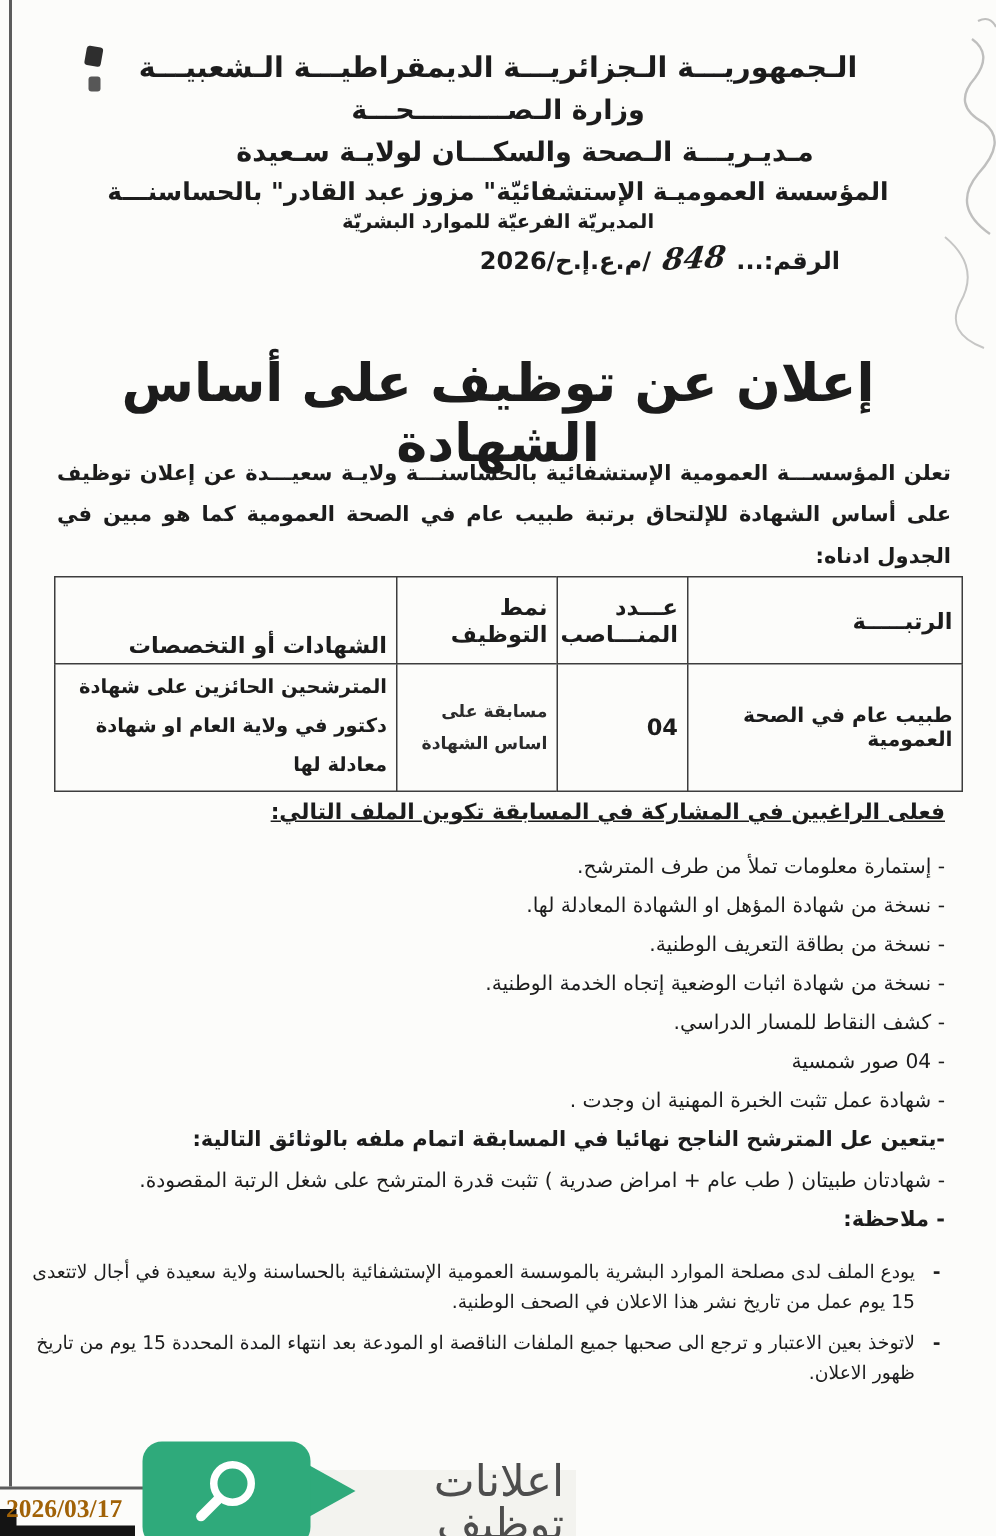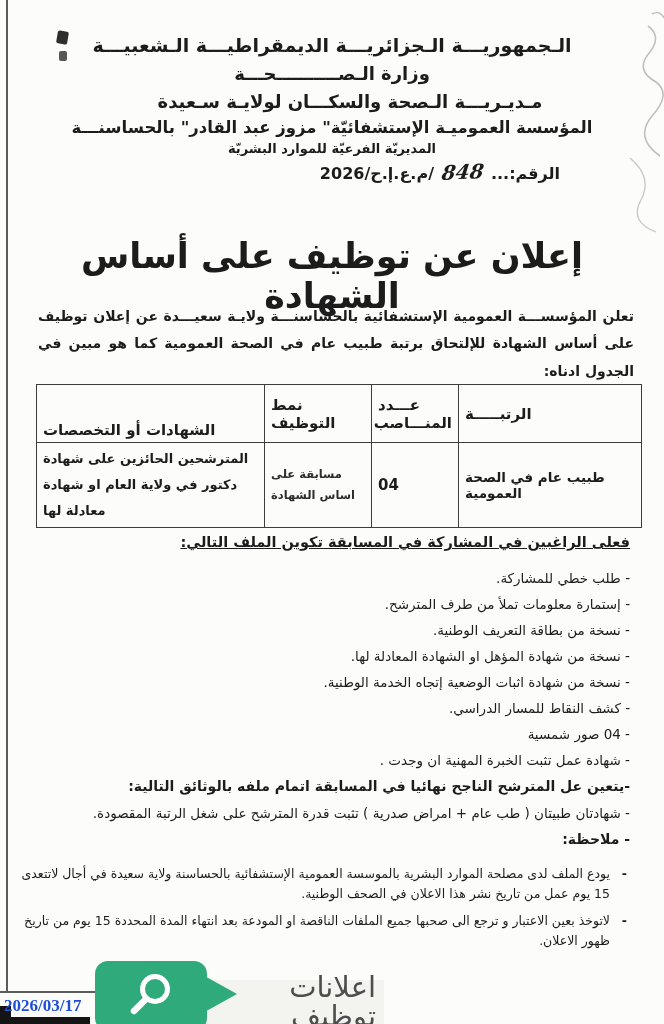--- a/index.html
+++ b/index.html
@@ -28,21 +28,21 @@
   .hand{font-family:"DejaVu Serif",serif;font-style:italic;font-size:20px;transform:skewX(-10deg) rotate(-3deg);margin:0 2px;}
 
   .title{position:absolute;top:224px;right:0;left:0;margin:12px;text-align:center;
          font-size:35px;font-weight:bold;letter-spacing:.5px;}
 
   .intro{position:absolute;top:303px;right:30px;left:38px;margin:0;
          font-size:14px;font-weight:bold;line-height:1.95;text-align:justify;}
 
   
   .tbl{position:absolute;top:384px;right:22px;width:606px;border-collapse:collapse;table-layout:fixed;}
-  .tbl th,.tbl td{border:1.6px solid #3d3d3d;font-weight:bold;padding:3px 6px;text-align:left;}
+  .tbl th,.tbl td{border:1.6px solid #3d3d3d;font-weight:bold;padding:3px 6px;text-align:right;}
   .tbl thead tr{height:58px;}
   .tbl tbody tr{height:61px;}
   .col-rank{width:170px;}
   .col-pos{width:74px;margin-top:41px;}
   .col-mode{width:94px;}
   .tbl th{font-size:15px;}
   .h-cert{vertical-align:bottom;padding-bottom:9px;margin-top:37px;}
   .c-rank{font-size:13.5px;}
   .c-pos{font-size:15px;}
   .c-mode{font-weight:normal;font-size:11.5px;color:#2c2c2c;line-height:1.8;}
@@ -53,21 +53,21 @@
   .sec-head{font-weight:bold;font-size:14.5px;text-decoration:underline;margin-bottom:15px;}
   ul{list-style:none;margin:0;padding:0;}
   .docs li{font-size:13.5px;line-height:26px;}
   .bold-line{font-weight:bold;font-size:14px;line-height:27px;}
   .notes{margin-top:11px;}
   .notes li{position:relative;font-size:12.5px;line-height:20px;padding-right:20px;margin-bottom:7px;text-align:right;}
   .nmark{position:absolute;right:3px;top:0;font-weight:bold;}
 
   
   .date{position:absolute;left:4px;top:996px;direction:ltr;
-        font-family:"Liberation Serif",serif;font-weight:bold;font-size:17px;color:#1d4ed8;}
+        font-family:"Liberation Serif",serif;font-weight:bold;font-size:17px;color:#a16207;}
   .badge-strip{position:absolute;left:200px;top:980px;width:184px;height:44px;background:#f3f3ef;
                display:flex;align-items:center;justify-content:flex-start;padding-right:8px;box-sizing:border-box;}
   .badge-label{font-size:29px;color:#4d4d4d;line-height:1;}
   .badge-point{position:absolute;left:201px;top:974px;width:0;height:0;
                border-top:20px solid transparent;border-bottom:20px solid transparent;border-left:36px solid #2faa7b;}
   .badge-tag{position:absolute;left:95px;top:961px;width:112px;height:70px;background:#2faa7b;border-radius:13px;
              display:flex;align-items:center;justify-content:center;}
 </style>
 </head>
 <body>
@@ -118,24 +118,23 @@
         <td class="c-pos">04</td>
         <td class="c-mode">مسابقة على اساس الشهادة</td>
         <td class="c-cert">المترشحين الحائزين على شهادة دكتور في ولاية العام او شهادة معادلة لها</td>
       </tr>
     </tbody>
   </table>
 
   <div class="flow">
     <div class="sec-head">فعلى الراغبين في المشاركة في المسابقة تكوين الملف التالي:</div>
     <ul class="docs">
-      <li>- طلب خطي للمشاركة.</li>
       <li>- إستمارة معلومات تملأ من طرف المترشح.</li>
+      <li>- نسخة من شهادة المؤهل او الشهادة المعادلة لها.</li>
       <li>- نسخة من بطاقة التعريف الوطنية.</li>
-      <li>- نسخة من شهادة المؤهل او الشهادة المعادلة لها.</li>
       <li>- نسخة من شهادة اثبات الوضعية إتجاه الخدمة الوطنية.</li>
       <li>- كشف النقاط للمسار الدراسي.</li>
       <li>- 04 صور شمسية</li>
       <li>- شهادة عمل تثبت الخبرة المهنية ان وجدت .</li>
     </ul>
     <div class="bold-line">-يتعين عل المترشح الناجح نهائيا في المسابقة اتمام ملفه بالوثائق التالية:</div>
     <ul class="docs">
       <li>- شهادتان طبيتان ( طب عام + امراض صدرية ) تثبت قدرة المترشح على شغل الرتبة المقصودة.</li>
     </ul>
     <div class="bold-line">- ملاحظة:</div>

